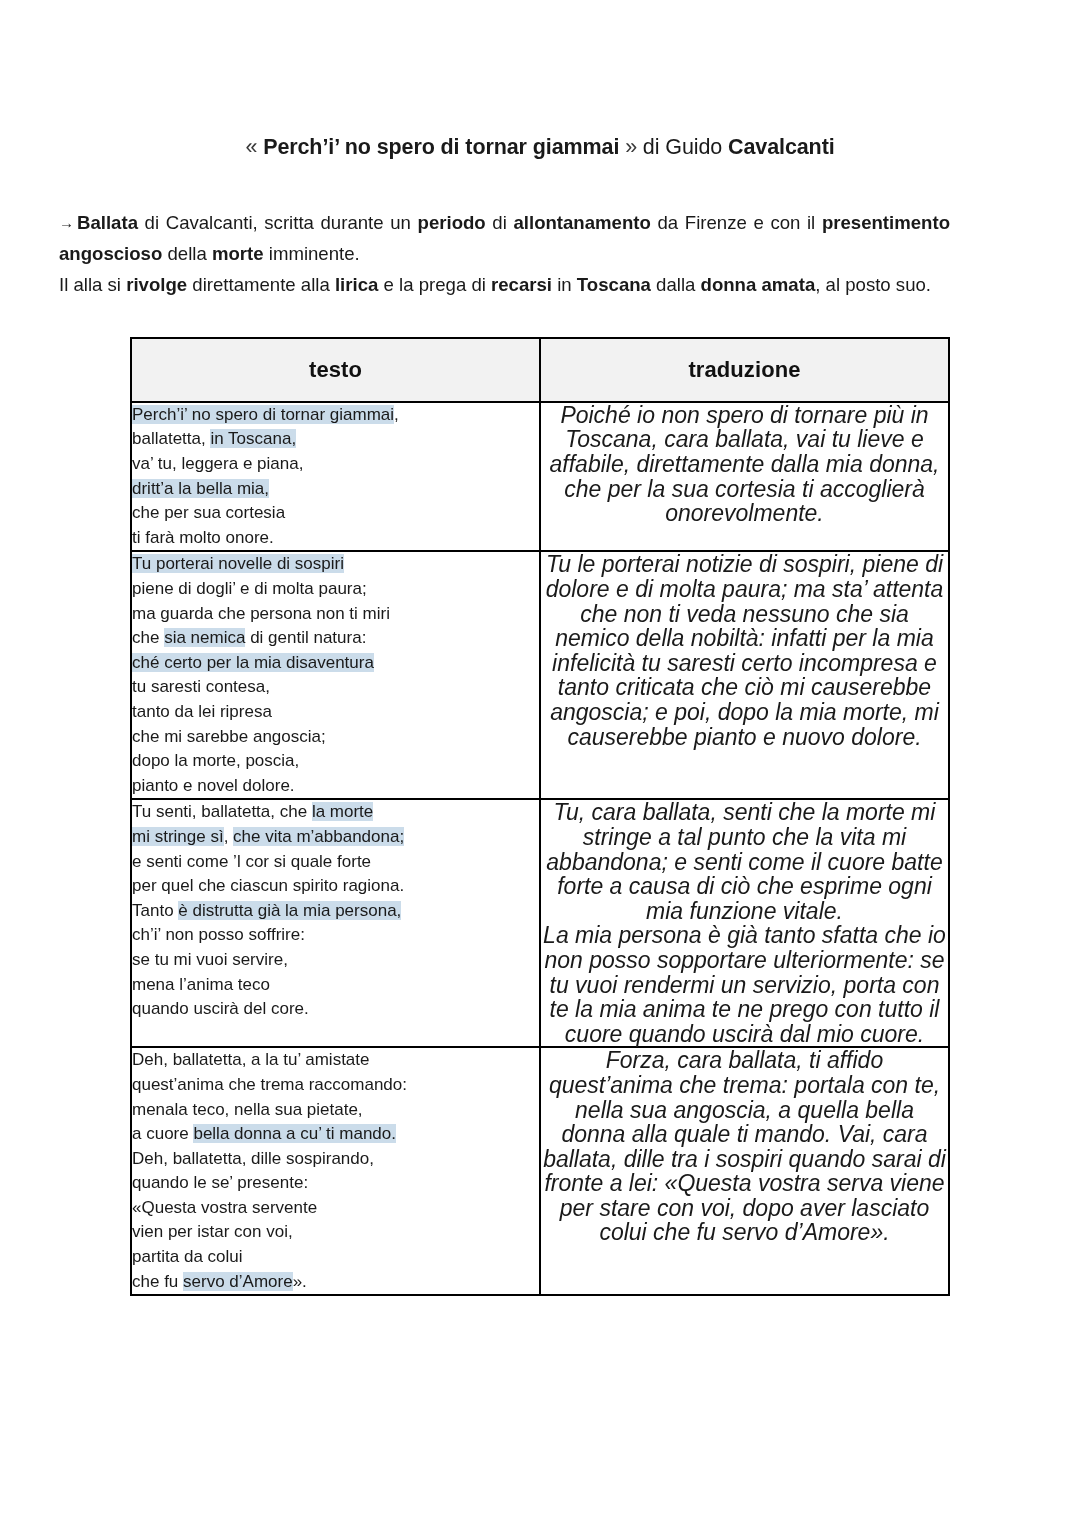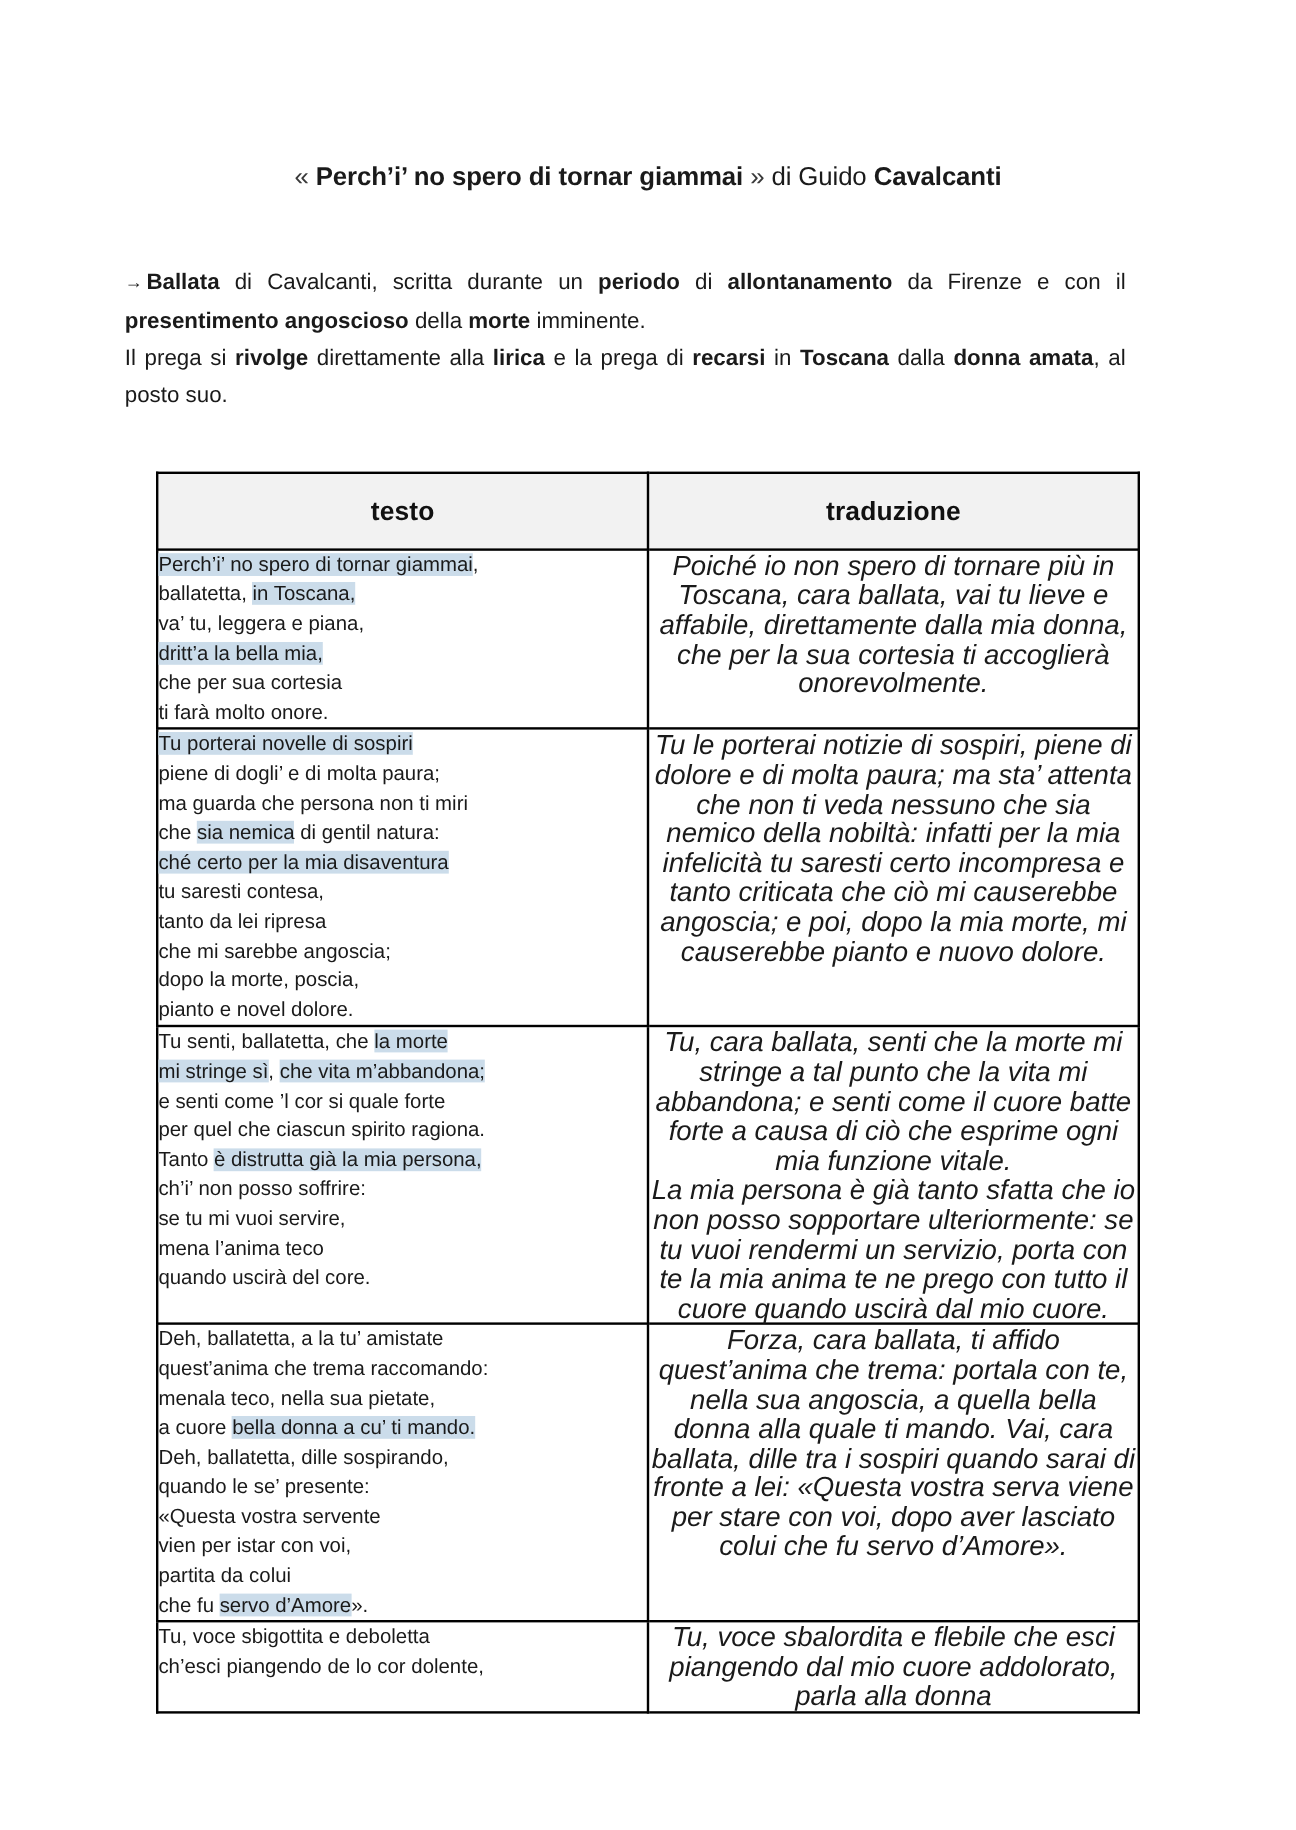--- a/index.html
+++ b/index.html
@@ -32,22 +32,22 @@
     font-weight: 400;
     line-height: 1.25;
     letter-spacing: -0.1px;
     color: #1a1a1a;
   }
   .doc-title .b { font-weight: 700; }
   .doc-title .guil { font-weight: 400; color: #3a3a3a; }
 
   
   .intro {
-    margin: 12px;
-    padding: 46px 130px 0 92px;
+    margin: 0;
+    padding: 46px 130px 0 59px;
     font-size: 18.6px;
     line-height: 31px;
     color: #1a1a1a;
   }
   .intro p { margin: 0; }
   .intro .p-just {
     text-align: justify;
     text-align-last: left;
   }
   .intro b { font-weight: 700; }
@@ -114,21 +114,21 @@
 <body>
 
 <div class="page">
 
   <h1 class="doc-title">
     <span class="guil">«</span><span>&nbsp;</span><span class="b">Perch’i’ no spero di tornar giammai</span><span>&nbsp;</span><span class="guil">»</span><span> di Guido </span><span class="b">Cavalcanti</span>
   </h1>
 
   <div class="intro">
     <p class="p-just"><span class="arrow">→</span><span><b>Ballata</b><span> di Cavalcanti, scritta durante un </span><b>periodo</b><span> di </span><b>allontanamento</b><span> da Firenze e con il </span><b>presentimento angoscioso</b><span> della </span><b>morte</b><span> imminente.</span></span></p>
-    <p class="p-just"><span><span>Il prega si </span><b>rivolge</b><span> direttamente alla </span><b>lirica</b><span> e la prega di </span><b>recarsi</b><span> in </span><b>Toscana</b><span> dalla </span><b>donna amata</b><span>, al posto suo.</span></span></p>
+    <p class="p-just"><span><span>Il alla si </span><b>rivolge</b><span> direttamente alla </span><b>lirica</b><span> e la prega di </span><b>recarsi</b><span> in </span><b>Toscana</b><span> dalla </span><b>donna amata</b><span>, al posto suo.</span></span></p>
   </div>
 
   <div class="tbl-wrap">
     <table class="poem">
       <colgroup>
           <col class="c-testo">
           <col class="c-trad">
         </colgroup>
       <thead>
         <tr>
@@ -185,24 +185,17 @@
               <span class="ln"><span>a cuore </span><span class="hl">bella donna a cu’ ti mando.</span></span>
               <span class="ln"><span>Deh, ballatetta, dille sospirando,</span></span>
               <span class="ln"><span>quando le se’ presente:</span></span>
               <span class="ln"><span>«Questa vostra servente</span></span>
               <span class="ln"><span>vien per istar con voi,</span></span>
               <span class="ln"><span>partita da colui</span></span>
               <span class="ln"><span>che fu </span><span class="hl">servo d’Amore</span><span>».</span></span>
             </td>
             <td class="trad"><span>Forza, cara ballata, ti affido quest’anima che trema: portala con te, nella sua angoscia, a quella bella donna alla quale ti mando. Vai, cara ballata, dille tra i sospiri quando sarai di fronte a lei: «Questa vostra serva viene per stare con voi, dopo aver lasciato colui che fu servo d’Amore».</span></td>
           </tr>
-          <tr>
-            <td class="testo">
-              <span class="ln"><span>Tu, voce sbigottita e deboletta</span></span>
-              <span class="ln"><span>ch’esci piangendo de lo cor dolente,</span></span>
-            </td>
-            <td class="trad"><span>Tu, voce sbalordita e flebile che esci piangendo dal mio cuore addolorato, parla alla donna</span></td>
-          </tr>
         </tbody>
     </table>
   </div>
 
 </div>
 
 </body></html>

